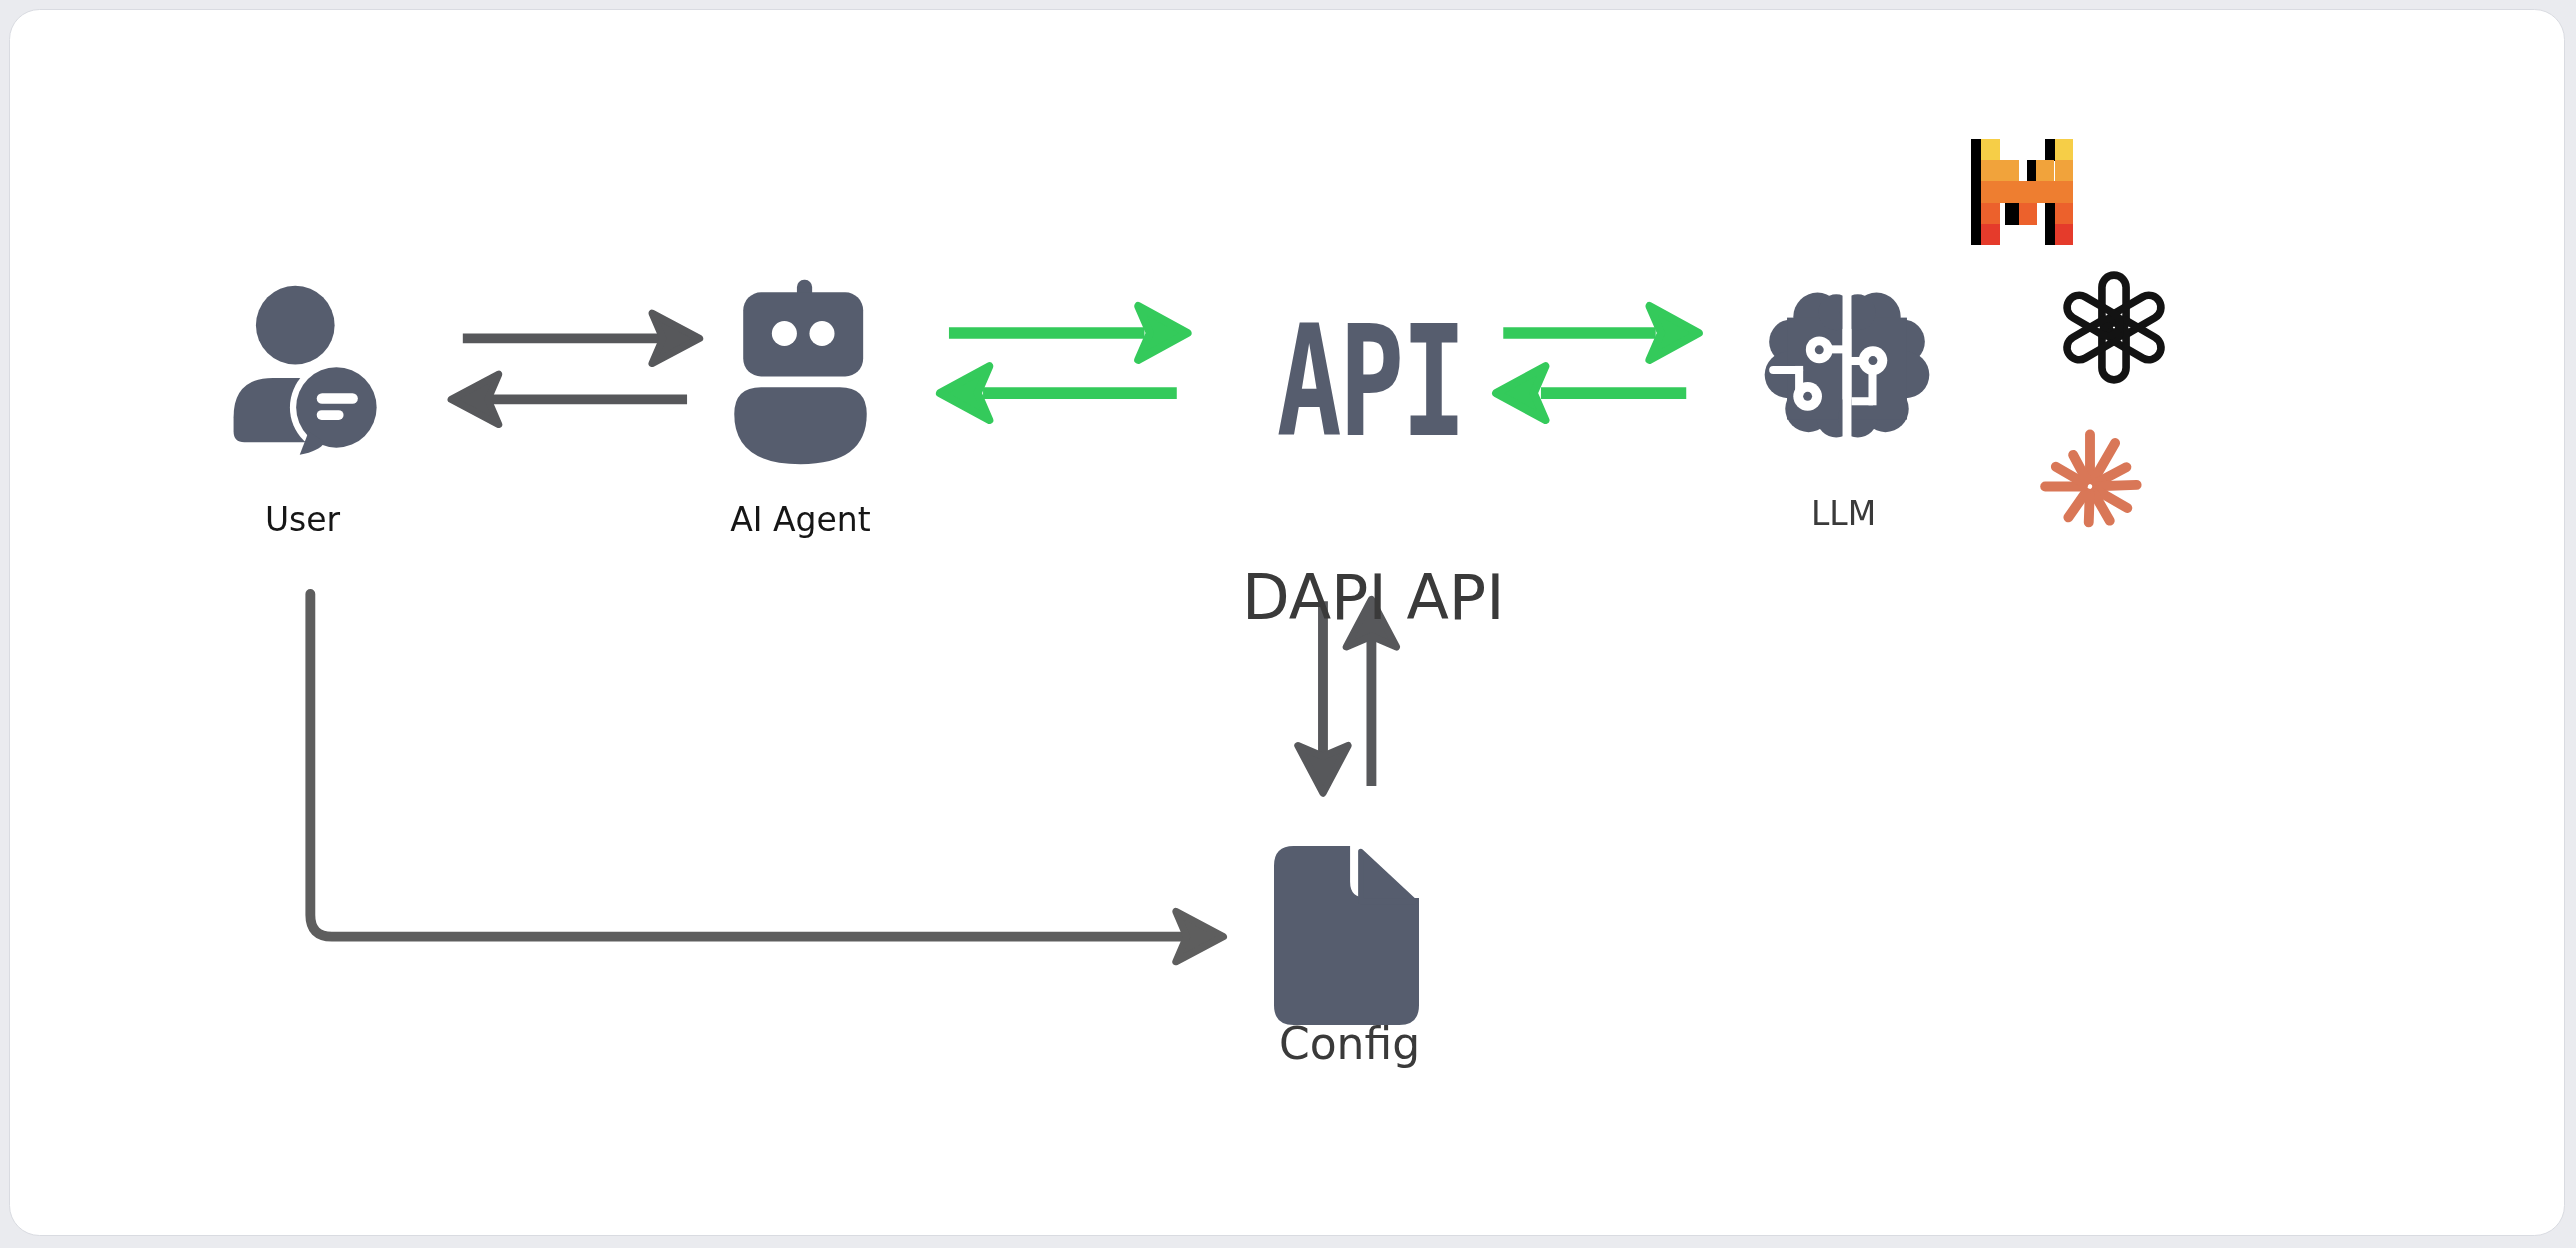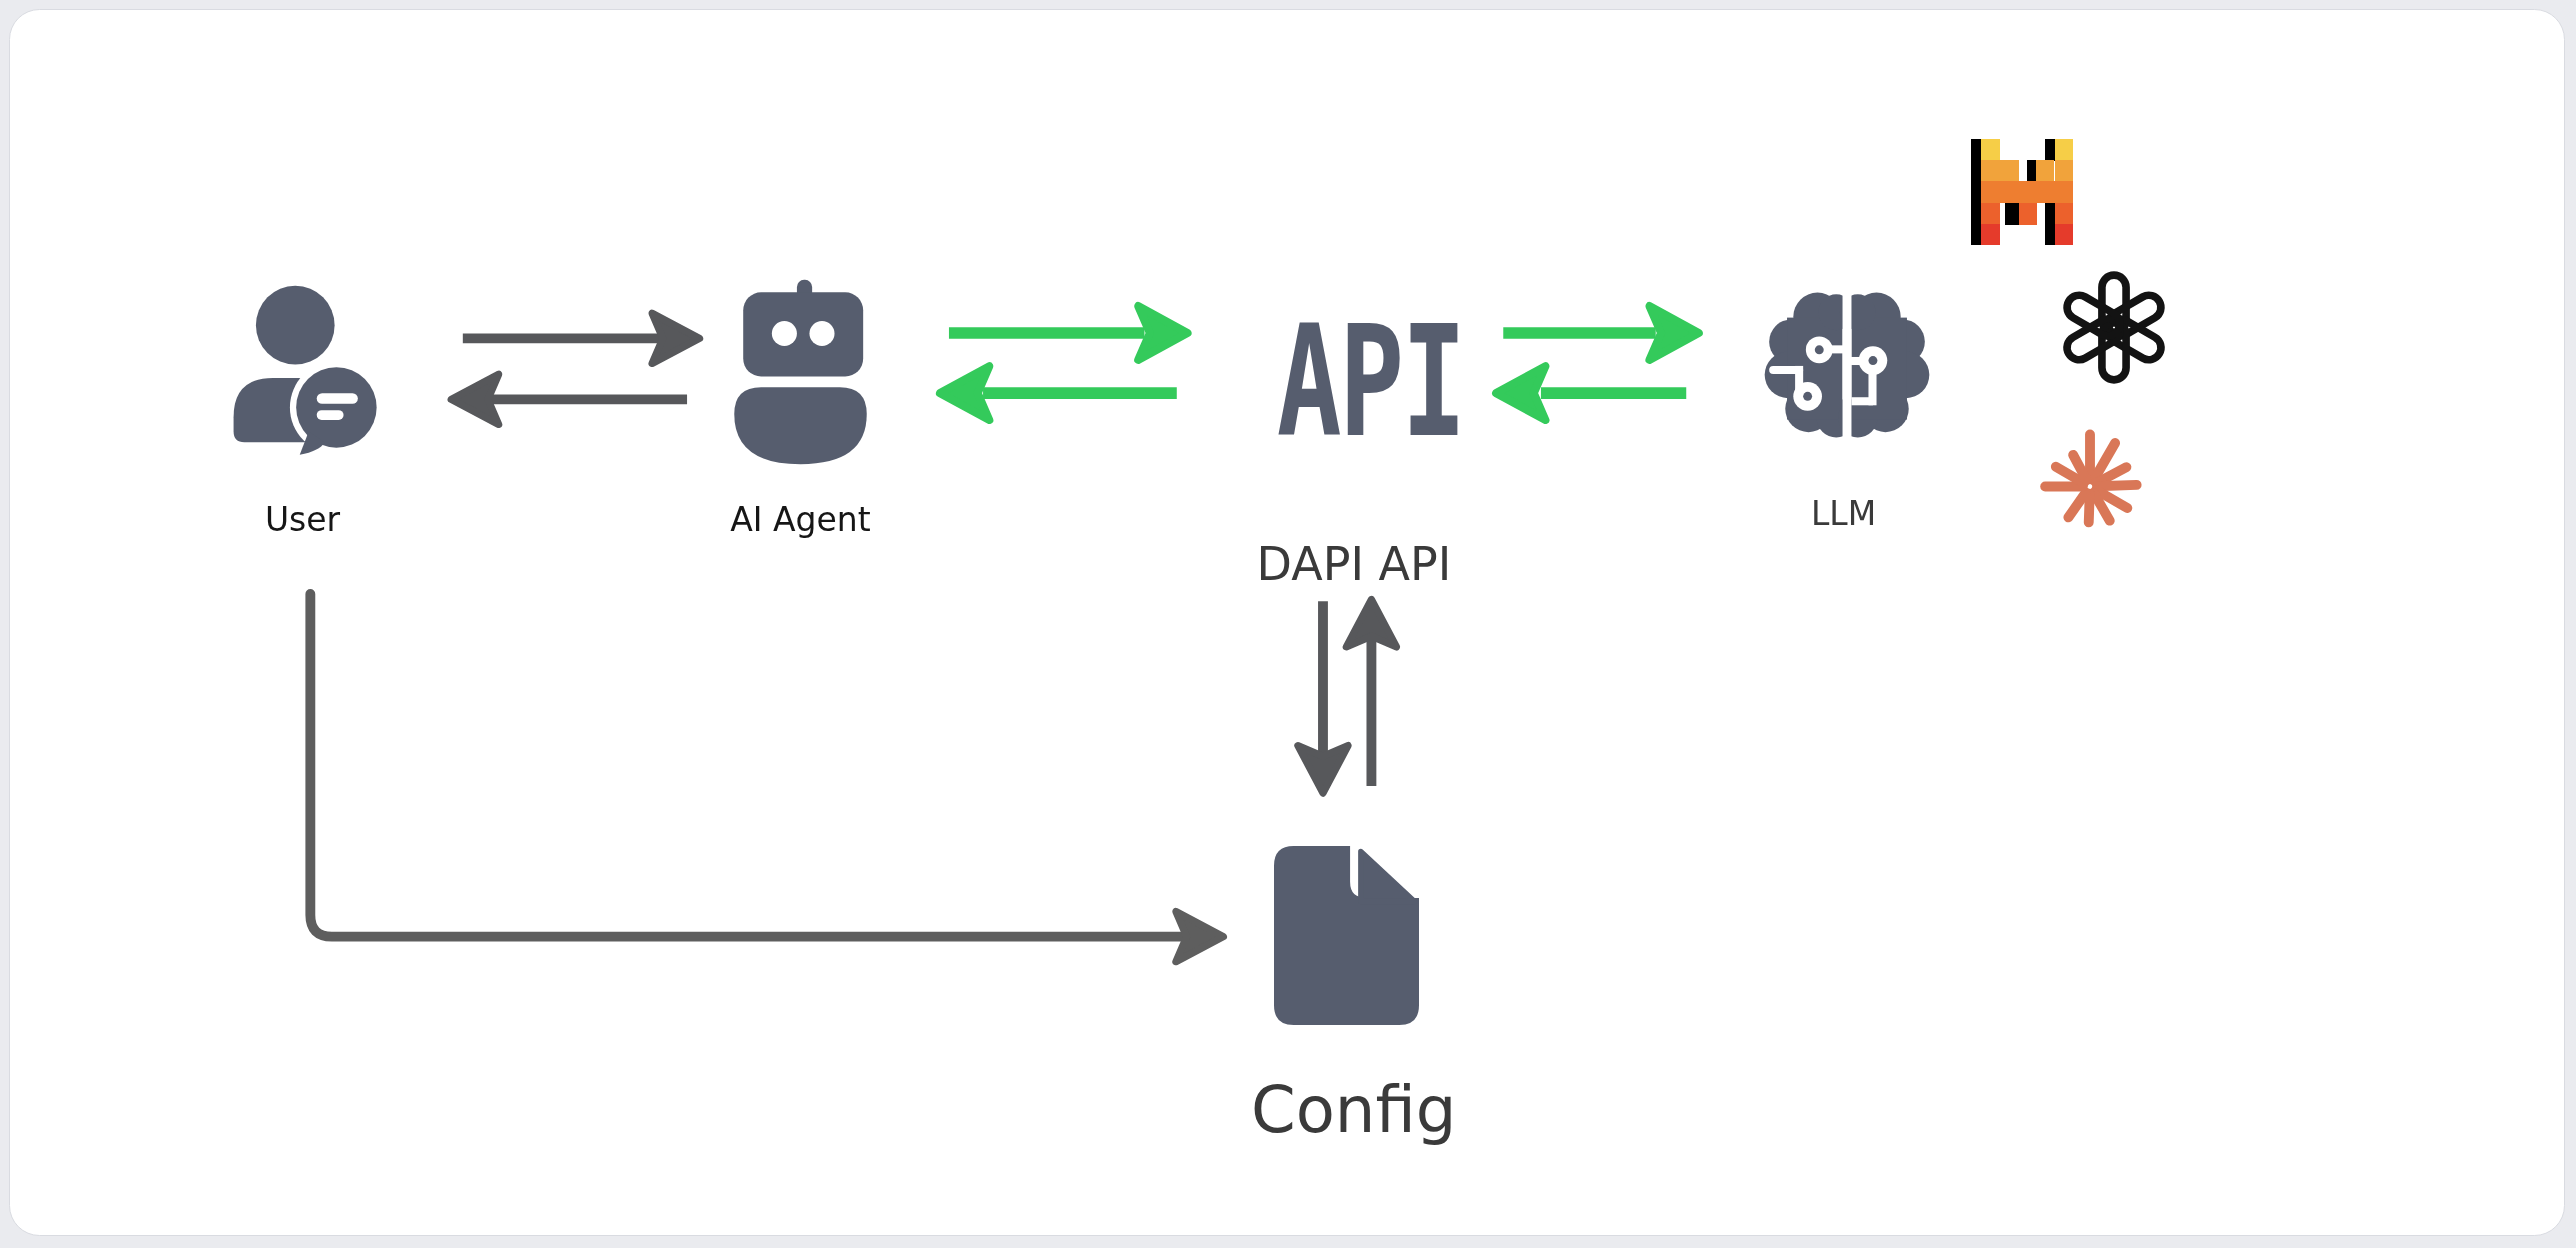--- a/index.html
+++ b/index.html
@@ -101,21 +101,21 @@
 <svg class="abs" style="left:725px;top:278px" width="151" height="188" viewBox="0 0 168 210">
   <rect x="80" y="2" width="17" height="24" rx="8" fill="#565D6E"></rect>
   <rect x="20" y="16" width="134" height="94" rx="20" fill="#565D6E"></rect>
   <circle cx="66" cy="62" r="14" fill="#FFFFFF"></circle>
   <circle cx="108" cy="62" r="14" fill="#FFFFFF"></circle>
   <path d="M10 152 Q10 122 40 122 L128 122 Q158 122 158 152 Q158 208 84 208 Q10 208 10 152 Z" fill="#565D6E"></path>
 </svg>
 <div class="node-label dark" style="left:684px;top:500px;width:233px">AI Agent</div>
 
 <div class="api-glyph">API</div>
-<div class="node-label" style="left:1242px;top:537px;width:224px;font-size:46px">DAPI API</div>
+<div class="node-label" style="left:1242px;top:561px;width:224px;font-size:62px">DAPI API</div>
 
 <svg class="abs" style="left:1762px;top:285px" width="170" height="169" viewBox="0 0 190 188">
   <g fill="#565D6E">
     <circle cx="62" cy="35" r="27"></circle>
       <circle cx="33" cy="63" r="25"></circle>
       <circle cx="29" cy="100" r="26"></circle>
     <circle cx="52" cy="138" r="26"></circle>
       <circle cx="83" cy="148" r="22"></circle>
       <rect x="28" y="36" width="62" height="114"></rect>
       <circle cx="83" cy="30" r="20"></circle>
@@ -144,21 +144,21 @@
       <circle cx="51" cy="124" r="5"></circle>
       <circle cx="124" cy="84" r="5"></circle>
   </g>
 </svg>
 <div class="node-label" style="left:1754px;top:494px;width:179px">LLM</div>
 
 <svg class="abs" style="left:1274px;top:846px" width="145" height="179" viewBox="0 0 162 200">
   <path d="M22 0 H85 V40 Q85 58 103 58 H162 V178 Q162 200 140 200 H22 Q0 200 0 178 V22 Q0 0 22 0 Z" fill="#565D6E"></path>
   <path d="M97 6 L157 62 L97 62 Z" fill="#565D6E" stroke="#565D6E" stroke-width="6" stroke-linejoin="round"></path>
 </svg>
-<div class="node-label" style="left:1251px;top:1073px;width:197px;font-size:64px">Config</div>
+<div class="node-label" style="left:1251px;top:1018px;width:197px;font-size:44px">Config</div>
 
 <div class="logo-box" style="left:1971px;top:139px;width:102px;height:106px" id="mistral-logo">
     <div class="logo-cell" style="left: 0px; top: 0px; width: 10px; height: 106px; background: rgb(0, 0, 0);"></div>
     <div class="logo-cell" style="left: 10px; top: 0px; width: 19px; height: 21.5px; background: rgb(246, 206, 71);"></div>
     <div class="logo-cell" style="left: 74px; top: 0px; width: 10px; height: 21.5px; background: rgb(0, 0, 0);"></div>
     <div class="logo-cell" style="left: 84px; top: 0px; width: 18.4px; height: 21.5px; background: rgb(246, 206, 71);"></div>
     <div class="logo-cell" style="left: 10px; top: 21px; width: 19px; height: 22px; background: rgb(241, 163, 59);"></div>
     <div class="logo-cell" style="left: 29px; top: 21px; width: 19px; height: 22px; background: rgb(241, 163, 59);"></div>
     <div class="logo-cell" style="left: 56px; top: 21px; width: 10px; height: 22px; background: rgb(0, 0, 0);"></div>
     <div class="logo-cell" style="left: 65px; top: 21px; width: 18.4px; height: 22px; background: rgb(241, 163, 59);"></div>

